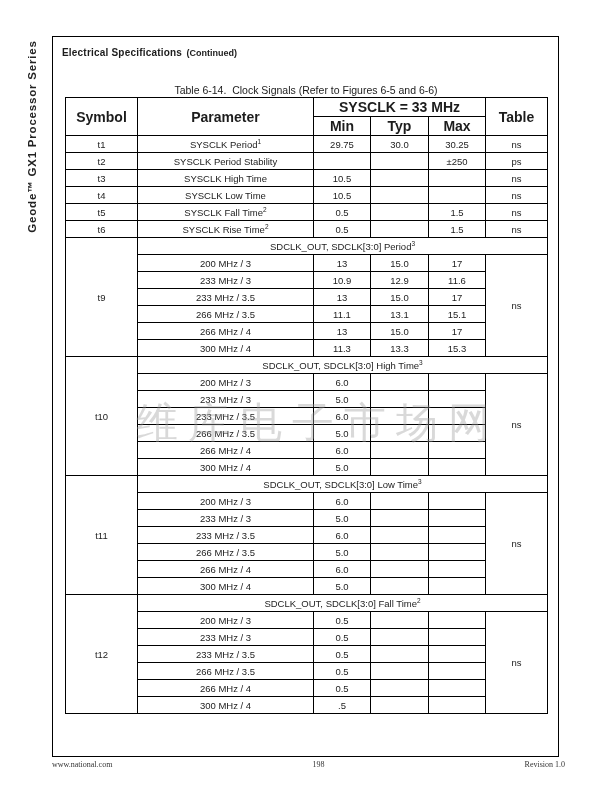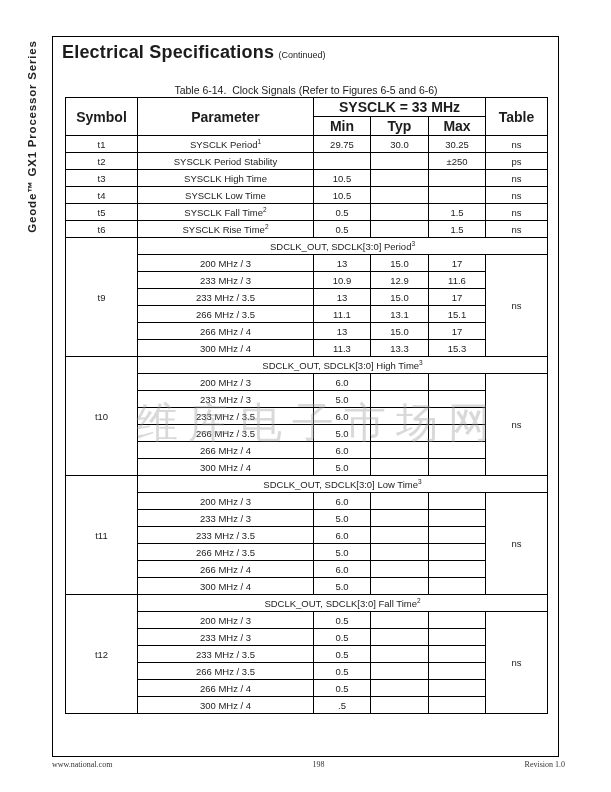--- a/index.html
+++ b/index.html
@@ -32,22 +32,22 @@
     width: 507px;
     height: 721px;
     border: 1.5px solid #000;
   }
   .heading {
     position: absolute;
     left: 62px;
     top: 42px;
     white-space: nowrap;
   }
-  .heading .main { font-size: 18px; font-weight: bold; letter-spacing: 0.2px; }
-  .heading .cont { font-size: 9px; font-weight: normal; }
+  .heading .main { font-size: 10px; font-weight: bold; letter-spacing: 0.2px; }
+  .heading .cont { font-size: 9px; font-weight: bold; }
   .table-title {
     position: absolute;
     left: 65px;
     top: 84px;
     width: 482px;
     text-align: center;
     font-size: 10.5px;
     font-weight: normal;
     white-space: pre;
   }

